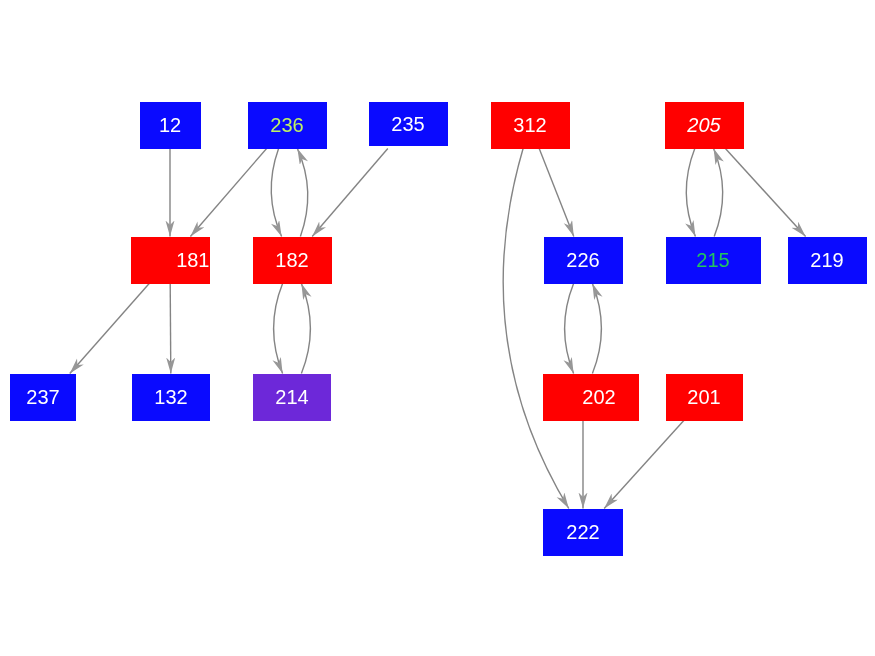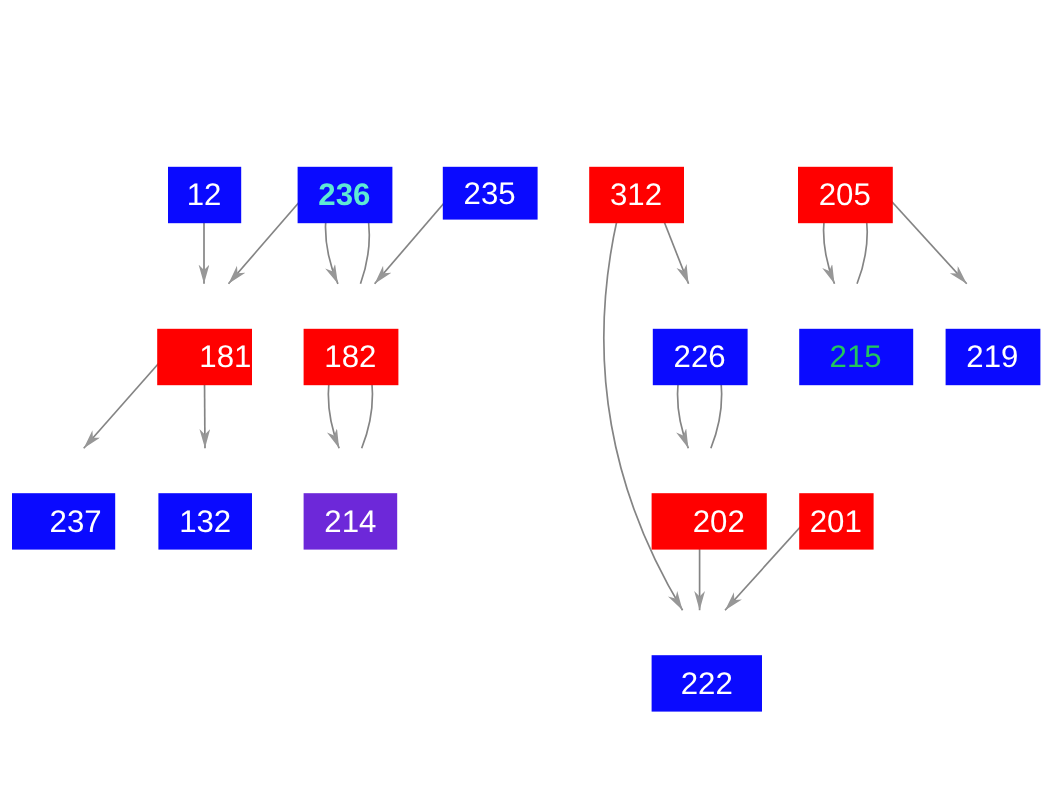--- a/index.html
+++ b/index.html
@@ -29,24 +29,23 @@
     height: 100%;
     z-index: 2;
     pointer-events: none;
   }
   .node {
     position: absolute;
     display: flex;
     align-items: center;
     justify-content: center;
     color: #ffffff;
-    font-size: 26px;
+    font-size: 20px;
     line-height: 1;
     user-select: none;
-    margin-top: 37px;
   }
   .edge {
     fill: none;
     stroke-width: 1.4px;
   }
 </style>
 </head>
 <body>
 
 <div class="canvas">
@@ -74,59 +73,59 @@
         <path d="M 683.8 420.5 Q 644.0 464.5 604.2 508.5" class="edge" stroke="#848484" marker-end="url(#arrowhead)"></path>
         <path d="M 694.8 148.5 Q 677.5 192.7 695.4 236.5" class="edge" stroke="#848484" marker-end="url(#arrowhead)"></path>
         <path d="M 714.2 236.5 Q 731.5 192.3 713.6 148.5" class="edge" stroke="#848484" marker-end="url(#arrowhead)"></path>
         <path d="M 725.4 148.5 Q 765.5 192.5 805.6 236.5" class="edge" stroke="#848484" marker-end="url(#arrowhead)"></path>
       </g>
   </svg>
   <div id="node-layer">
       <div class="node" style="left: 139.5px; top: 101.5px; width: 61px; height: 47px; background: rgb(10, 10, 255); color: rgb(255, 255, 255);">
         <span>12</span>
       </div>
-      <div class="node" style="left: 247.5px; top: 101.5px; width: 79px; height: 47px; background: rgb(10, 10, 255); color: #5eead4; font-weight: bold;">
+      <div class="node" style="left: 247.5px; top: 101.5px; width: 79px; height: 47px; background: rgb(10, 10, 255); color: #bef264;">
         <span>236</span>
       </div>
       <div class="node" style="left: 368.5px; top: 101.5px; width: 79px; height: 44px; background: rgb(10, 10, 255); color: rgb(255, 255, 255);">
         <span>235</span>
       </div>
       <div class="node" style="left: 490.5px; top: 101.5px; width: 79px; height: 47px; background: rgb(255, 0, 0); color: rgb(255, 255, 255);">
         <span>312</span>
       </div>
-      <div class="node" style="left: 664.5px; top: 101.5px; width: 79px; height: 47px; background: rgb(255, 0, 0); color: rgb(255, 255, 255);">
+      <div class="node" style="left: 664.5px; top: 101.5px; width: 79px; height: 47px; background: rgb(255, 0, 0); color: rgb(255, 255, 255); font-style: italic;">
         <span>205</span>
       </div>
       <div class="node" style="left: 130.5px; top: 236.5px; width: 79px; height: 47px; background: rgb(255, 0, 0); color: rgb(255, 255, 255); justify-content: flex-end;">
         <span>181</span>
       </div>
       <div class="node" style="left: 252.5px; top: 236.5px; width: 79px; height: 47px; background: rgb(255, 0, 0); color: rgb(255, 255, 255);">
         <span>182</span>
       </div>
       <div class="node" style="left: 543.5px; top: 236.5px; width: 79px; height: 47px; background: rgb(10, 10, 255); color: rgb(255, 255, 255);">
         <span>226</span>
       </div>
       <div class="node" style="left: 665.5px; top: 236.5px; width: 95px; height: 47px; background: rgb(10, 10, 255); color: #22c55e;">
         <span>215</span>
       </div>
       <div class="node" style="left: 787.5px; top: 236.5px; width: 79px; height: 47px; background: rgb(10, 10, 255); color: rgb(255, 255, 255);">
         <span>219</span>
       </div>
-      <div class="node" style="left: 10px; top: 373.5px; width: 66px; height: 47px; background: rgb(10, 10, 255); color: rgb(255, 255, 255); padding-left: 20px;">
+      <div class="node" style="left: 10px; top: 373.5px; width: 66px; height: 47px; background: rgb(10, 10, 255); color: rgb(255, 255, 255);">
         <span>237</span>
       </div>
       <div class="node" style="left: 132px; top: 373.5px; width: 78px; height: 47px; background: rgb(10, 10, 255); color: rgb(255, 255, 255);">
         <span>132</span>
       </div>
       <div class="node" style="left: 253px; top: 373.5px; width: 78px; height: 47px; background: #6d28d9; color: rgb(255, 255, 255);">
         <span>214</span>
       </div>
       <div class="node" style="left: 543px; top: 373.5px; width: 80px; height: 47px; background: rgb(255, 0, 0); color: rgb(255, 255, 255); padding-left: 16px;">
         <span>202</span>
       </div>
-      <div class="node" style="left: 665.5px; top: 373.5px; width: 62px; height: 47px; background: rgb(255, 0, 0); color: rgb(255, 255, 255);">
+      <div class="node" style="left: 665.5px; top: 373.5px; width: 77px; height: 47px; background: rgb(255, 0, 0); color: rgb(255, 255, 255);">
         <span>201</span>
       </div>
-      <div class="node" style="left: 543px; top: 508.5px; width: 92px; height: 47px; background: rgb(10, 10, 255); color: rgb(255, 255, 255);">
+      <div class="node" style="left: 543px; top: 508.5px; width: 80px; height: 47px; background: rgb(10, 10, 255); color: rgb(255, 255, 255);">
         <span>222</span>
       </div>
     </div>
 </div>
 
 </body></html>

